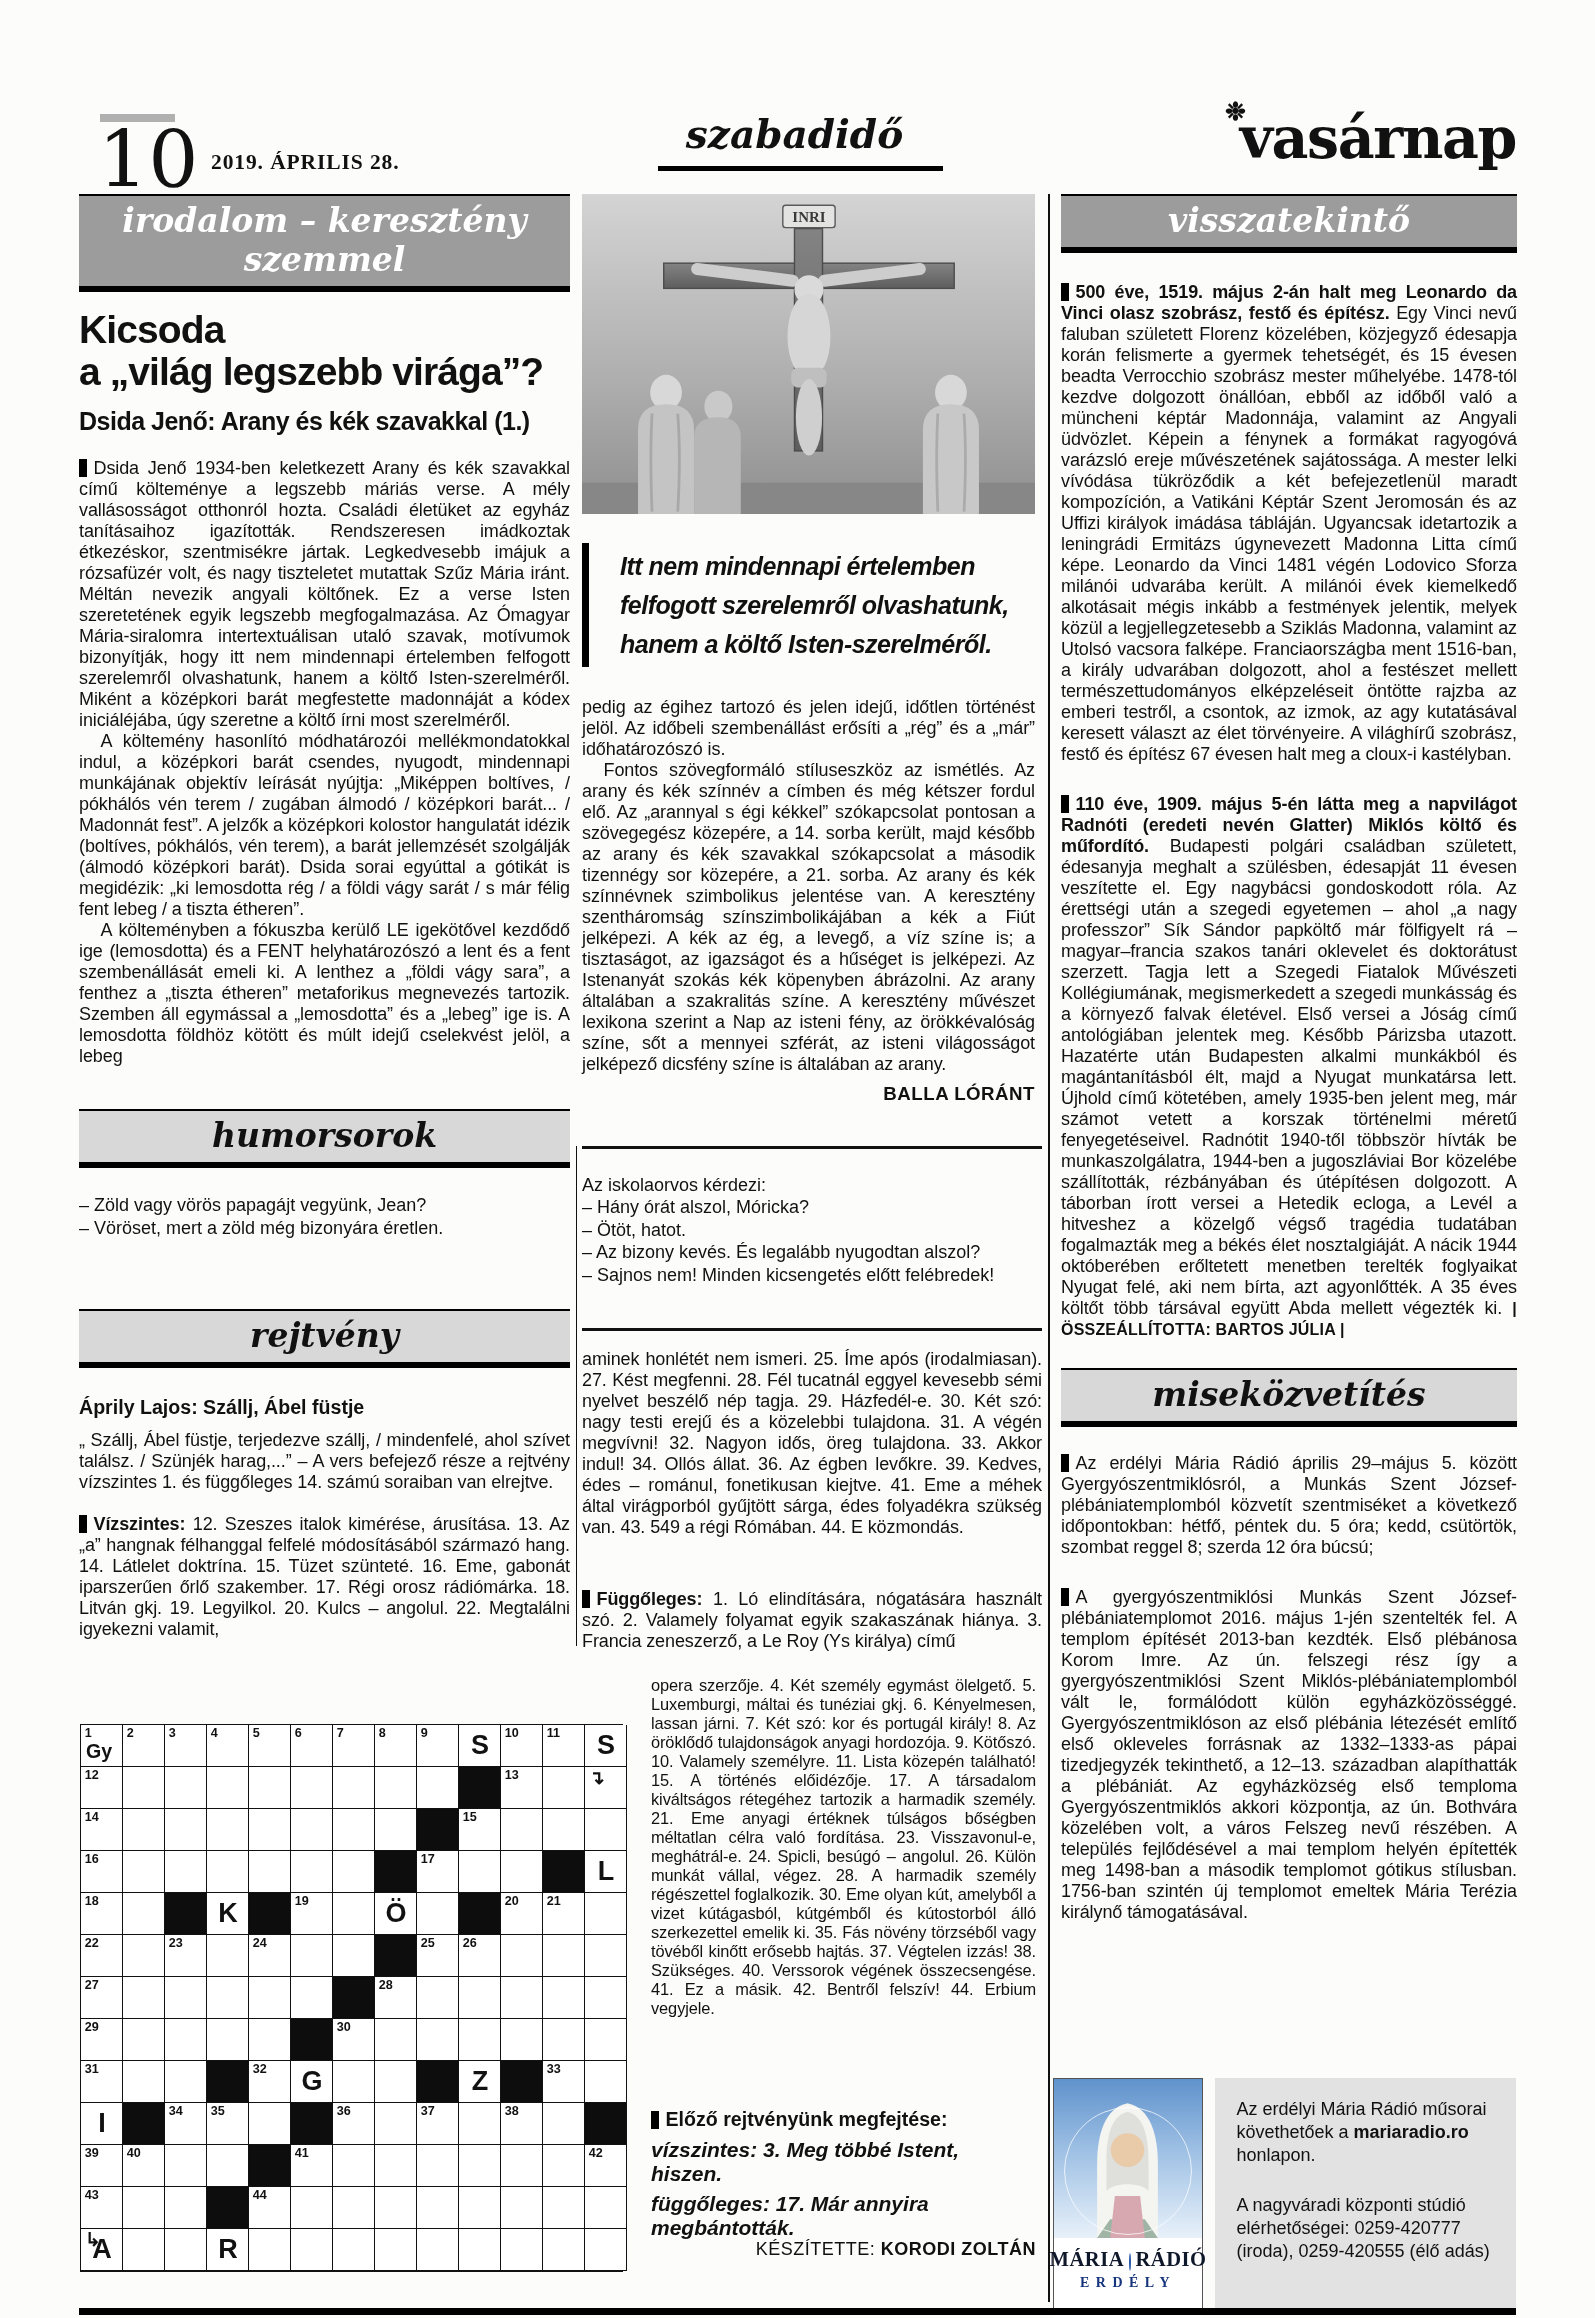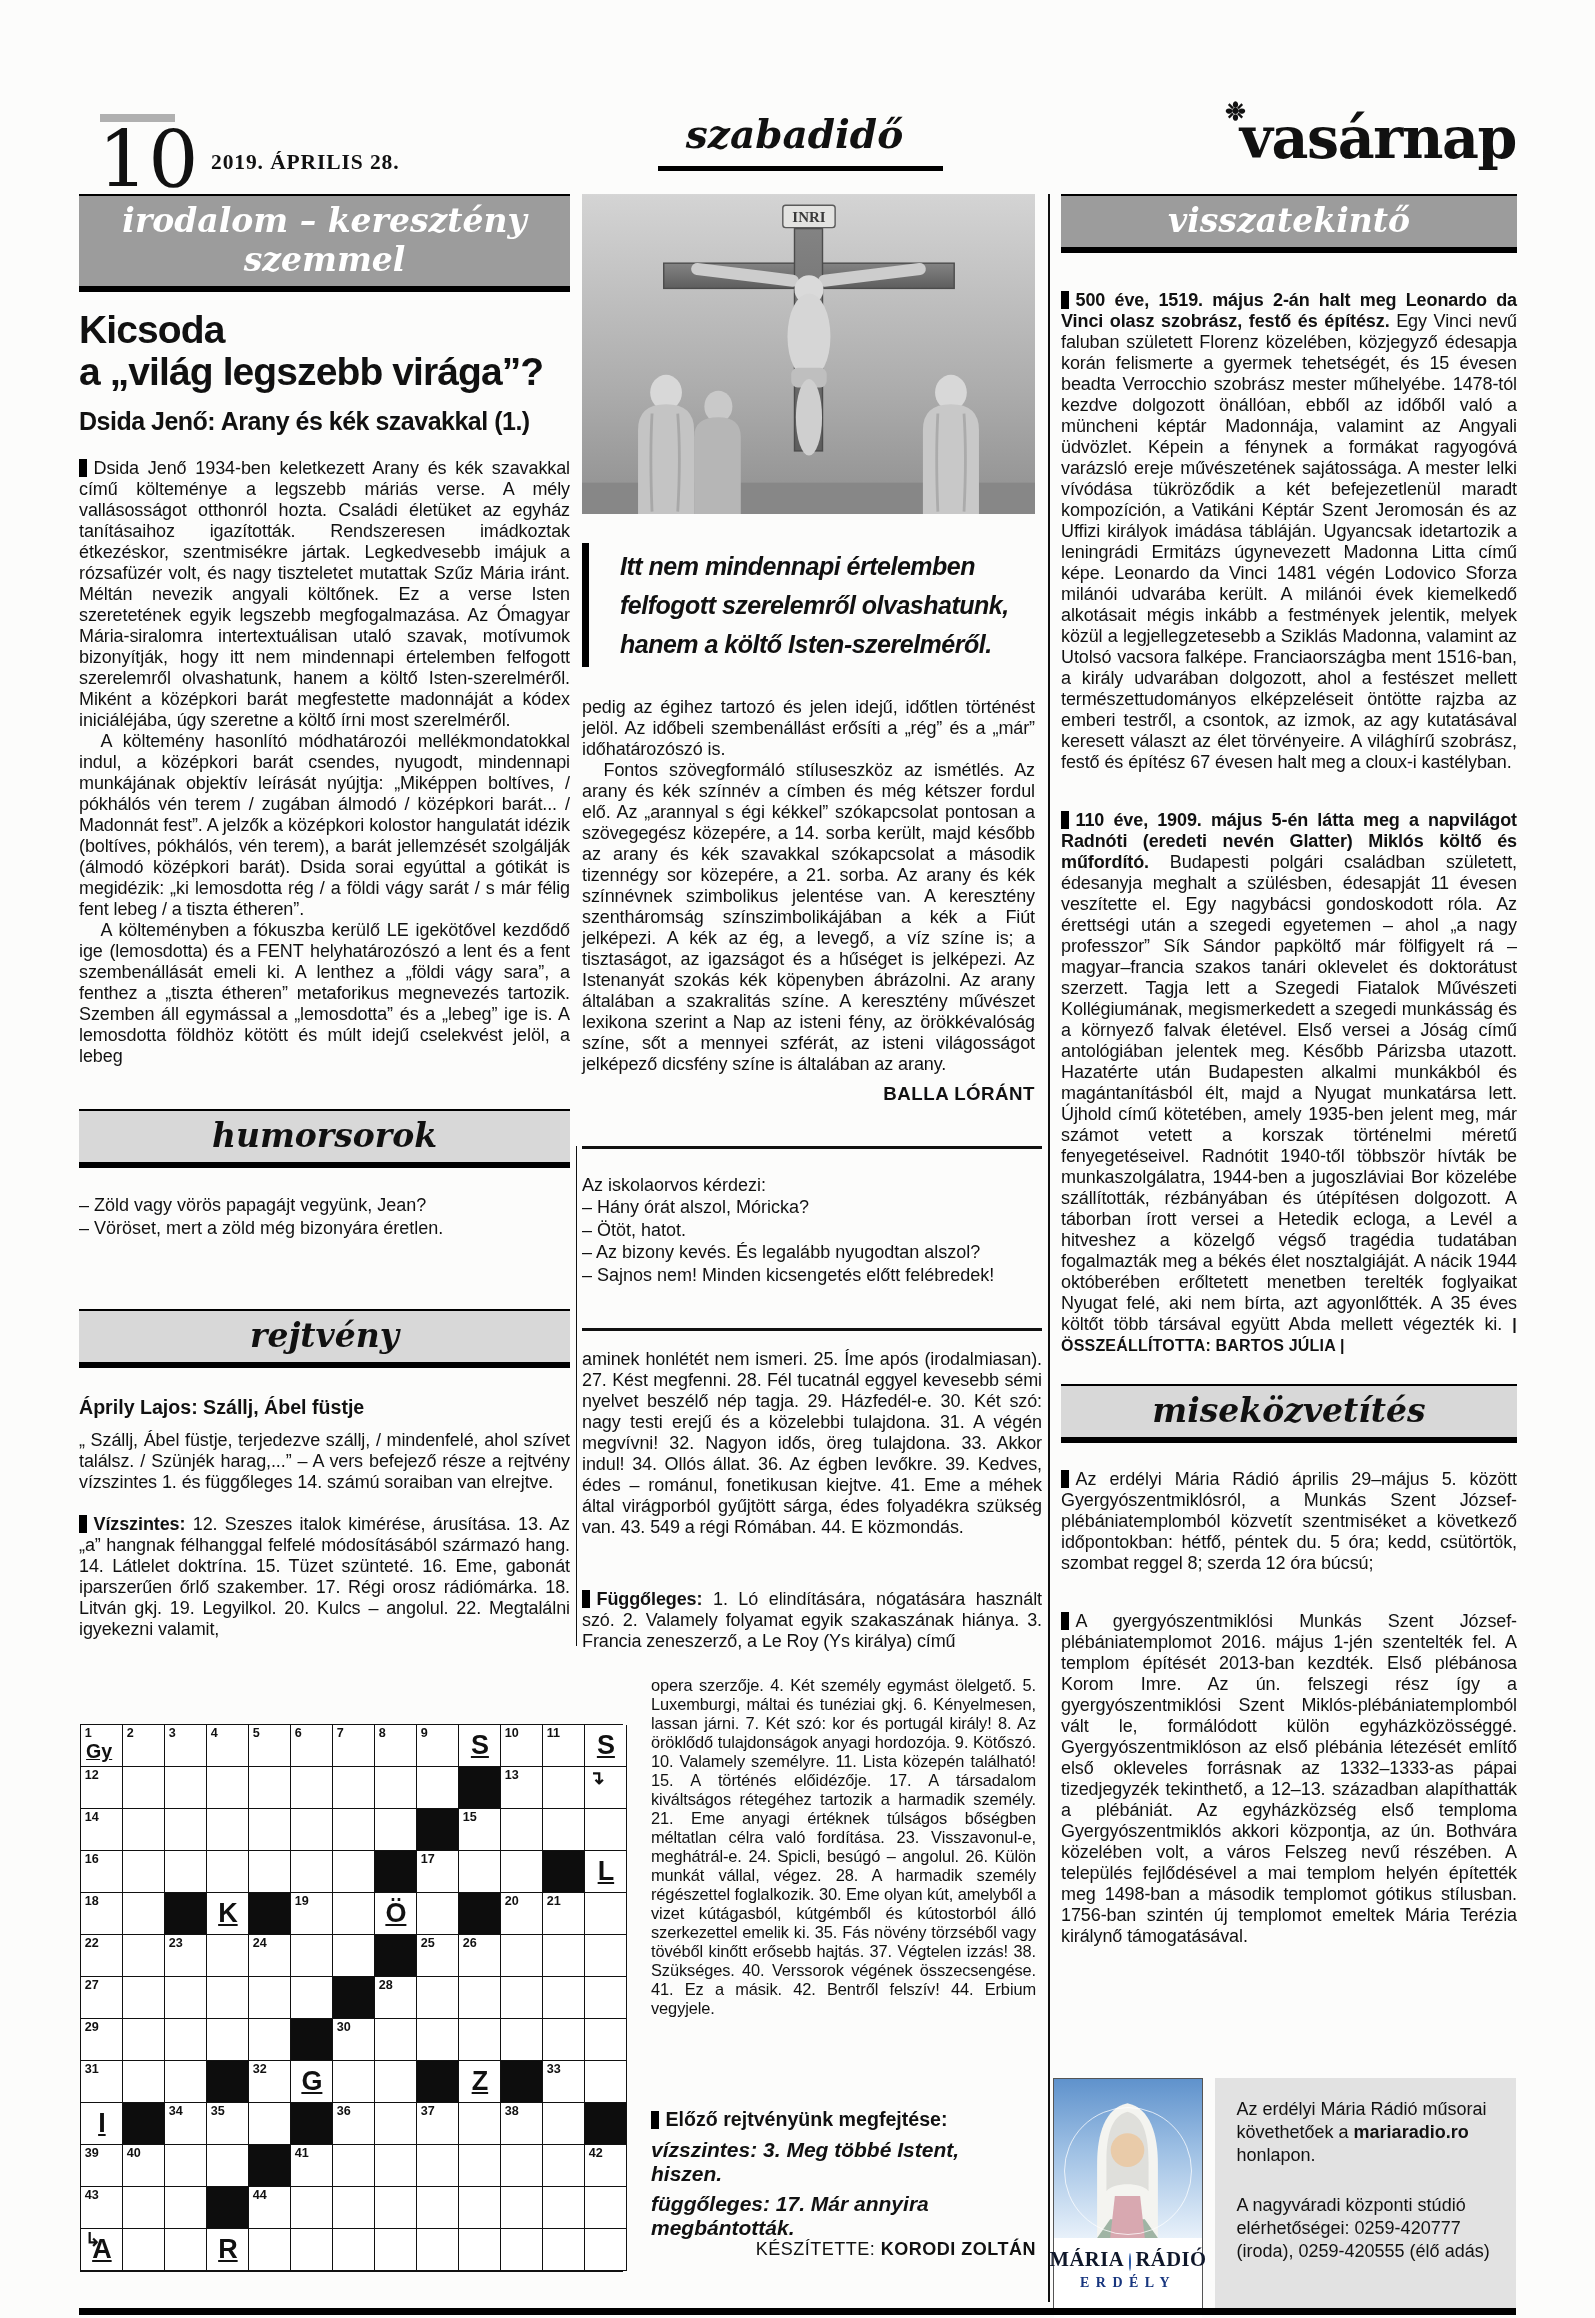--- a/index.html
+++ b/index.html
@@ -40,21 +40,21 @@
   #poem-title{margin:28px 0 0 0;font-size:19.6px;font-weight:700;}
   #poem-intro{margin-top:11.2px;}
   #vizszintes{margin-top:20.6px;}
   
   #crossword{margin:84px 0 0 1.4px;display:grid;grid-template-columns:repeat(13,42px);
              grid-auto-rows:42px;border:1.9px solid #111;width:541px;background:#fff;}
   .cell{border-right:1.4px solid #111;border-bottom:1.4px solid #111;position:relative;background:#fff;}
   .cell.blk{background:#0d0d0d;}
   .cn{position:absolute;top:1.4px;left:3.3px;font-size:12.6px;font-weight:700;}
   .cl{position:absolute;inset:0;display:flex;align-items:center;justify-content:center;
-      font-size:27px;font-weight:700;text-decoration:underline;}
+      font-size:27px;font-weight:700;}
   .cl.sm{font-size:19.6px;align-items:flex-end;justify-content:flex-start;
          padding:0 0 2.8px 4.7px;}
   .ca{position:absolute;top:0px;left:3.7px;font-size:18.7px;font-weight:700;}
   
   #mid-col{position:absolute;left:582px;top:194px;width:453px;}
   #relief{width:453px;height:320px;display:block;}
   #quote{margin-top:29px;border-left:7.5px solid #000;padding:3.7px 0 3.7px 31px;
          font-style:italic;font-weight:700;font-size:25px;line-height:39px;letter-spacing:-0.5px;}
   #article-mid{margin-top:30px;}
   .byline{margin-top:7.5px;text-align:right;font-size:18.7px;font-weight:700;letter-spacing:0.5px;}
@@ -69,21 +69,21 @@
   #down2 p{font-size:16.4px;line-height:19px;}
   #solution{position:absolute;left:651px;top:2108px;width:385px;}
   #solution .st{font-size:19.6px;font-weight:700;}
   #solution .sl{font-size:21px;line-height:24px;font-weight:700;font-style:italic;margin-top:6.5px;}
   #credit{position:absolute;left:651px;top:2239px;width:385px;text-align:right;
           font-size:18px;letter-spacing:0.5px;}
   #credit b{letter-spacing:0.5px;}
   #credit .swash{width:201px;}
   
   #right-col{position:absolute;left:1061px;top:194px;width:456px;}
-  #right-col .bp{margin-top:37px;}
+  #right-col .bp{margin-top:29px;}
   #retro-p2{margin-top:21.5px;}
   .comp{font-size:16px;font-weight:700;letter-spacing:0.2px;}
   #mise-banner{margin-top:28px;}
   
   #logo{position:absolute;left:1053px;top:2078px;width:150px;height:234px;border:1.4px solid #555;
         background:#fff;box-sizing:border-box;}
   #logo .sky{position:relative;width:100%;height:159px;overflow:hidden;
              background:linear-gradient(180deg,#5f92cc 0%,#9ec0e4 45%,#e8f1fa 100%);}
   #logo .ring{position:absolute;left:50%;top:58%;width:126px;height:126px;border:1.4px solid rgba(255,255,255,.75);
               border-radius:50%;transform:translate(-50%,-50%);}

